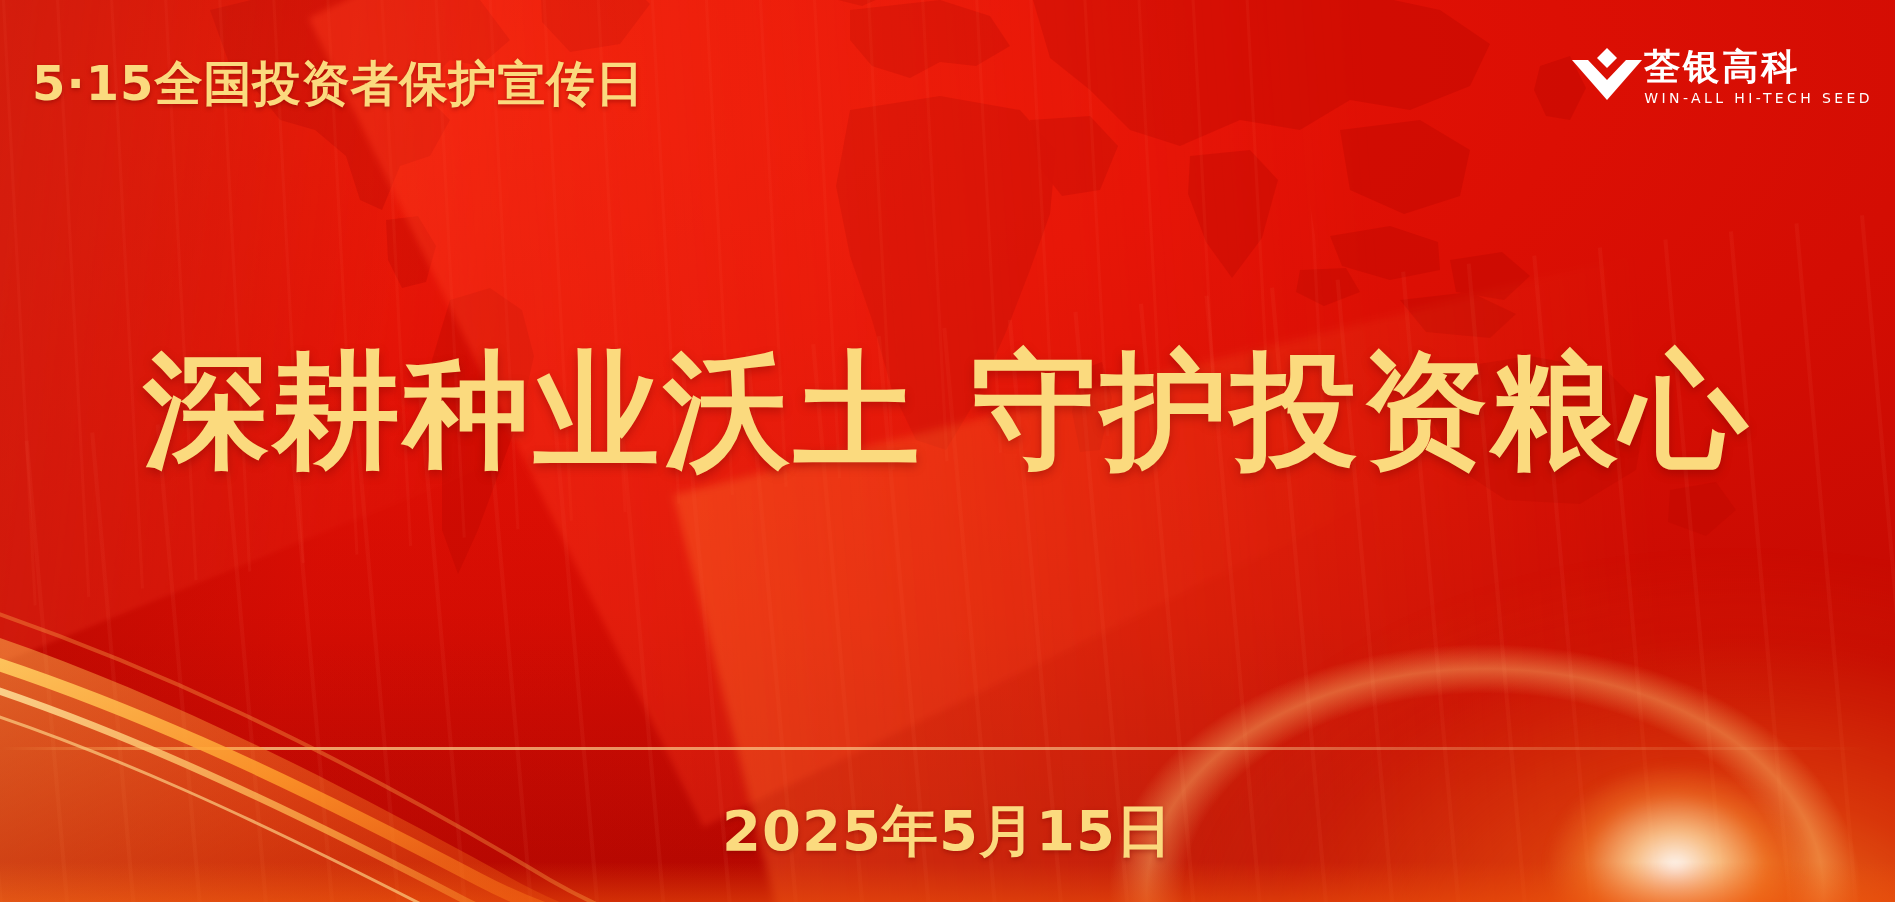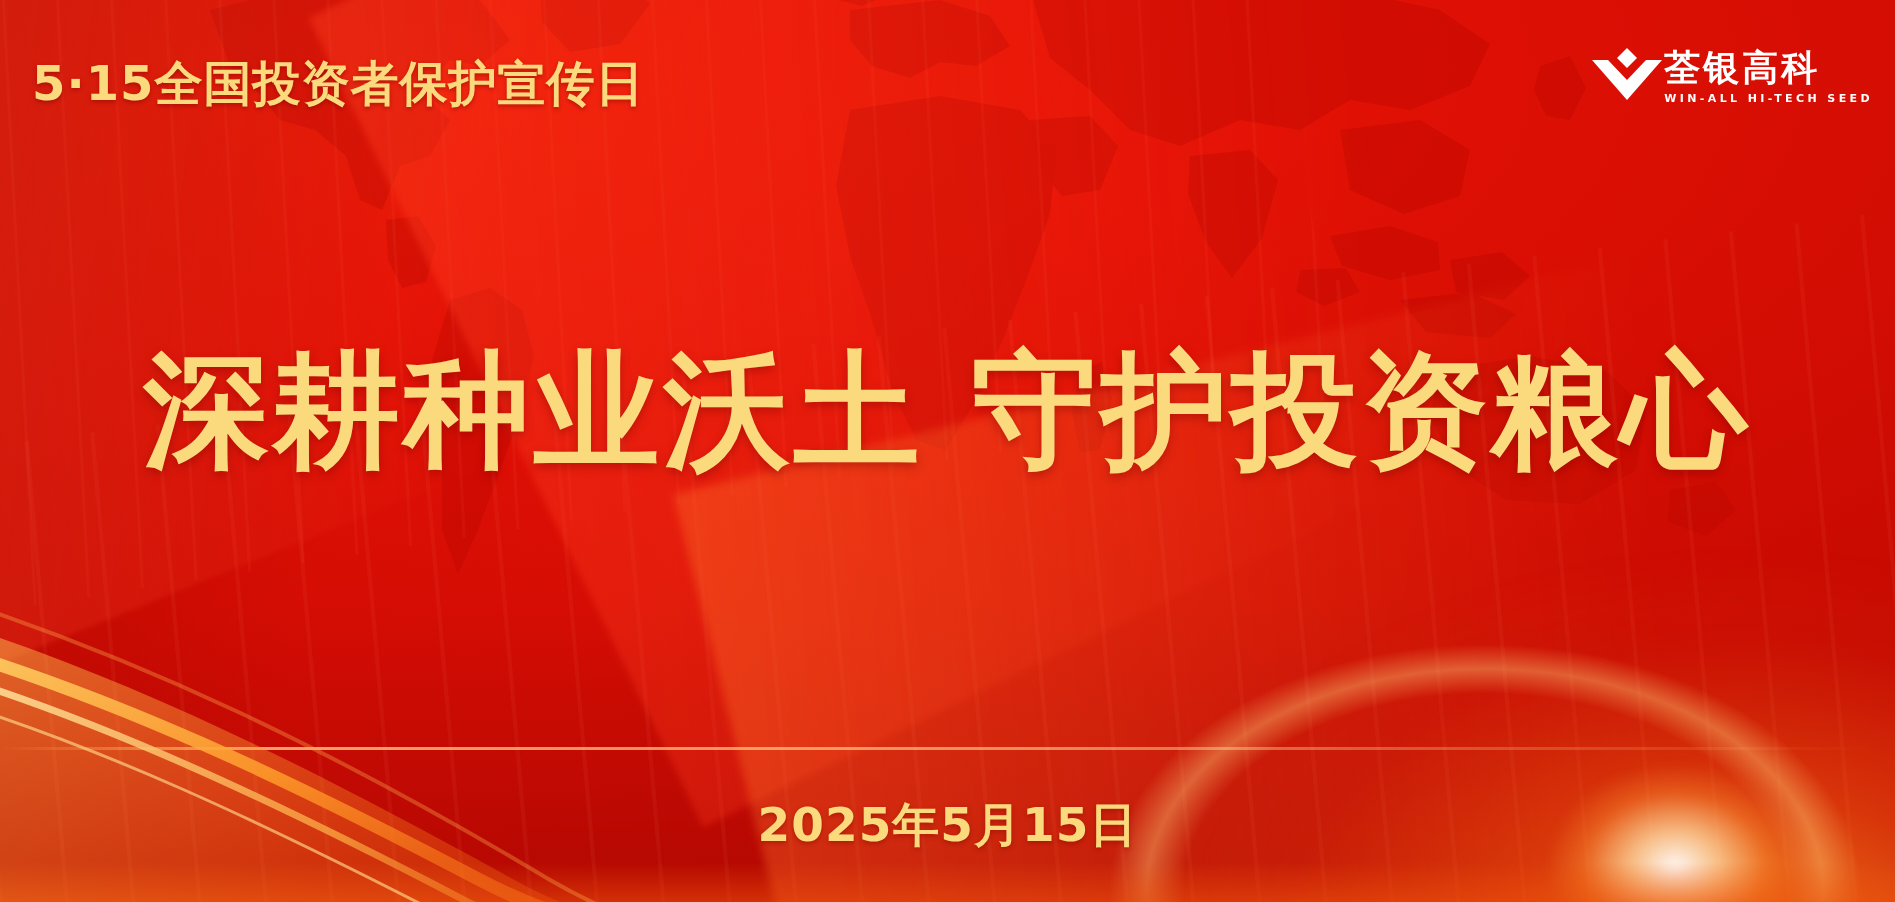--- a/index.html
+++ b/index.html
@@ -163,22 +163,22 @@
   .logo-mark svg { display:block; width:100%; height:100%; }
   .logo-text { display:flex; flex-direction:column; justify-content:center; }
   .logo-cn {
     font-size: 36px;
     font-weight: 700;
     color: #ffffff;
     letter-spacing: 3px;
     line-height: 1.05;
   }
   .logo-en {
-    font-size: 11px;
-    font-weight: 700;
+    font-size: 14px;
+    font-weight: 400;
     color: #ffffff;
     letter-spacing: 3.4px;
     margin-top: 5px;
     white-space: nowrap;
   }
 
   .headline {
     position: absolute;
     left: 0; right: 0;
     top: 340px;
@@ -190,21 +190,21 @@
     line-height: 1.12;
     white-space: nowrap;
     text-shadow: 0 4px 10px rgba(110,0,0,0.35);
   }
 
   .date {
     position: absolute;
     left: 0; right: 0;
     top: 794px;
     text-align: center;
-    font-size: 47px;
+    font-size: 56px;
     font-weight: 700;
     color: #fbda7e;
     letter-spacing: 1px;
     white-space: nowrap;
     text-shadow: 0 2px 5px rgba(120,0,0,0.40);
   }
 </style>
 </head>
 <body>
 

